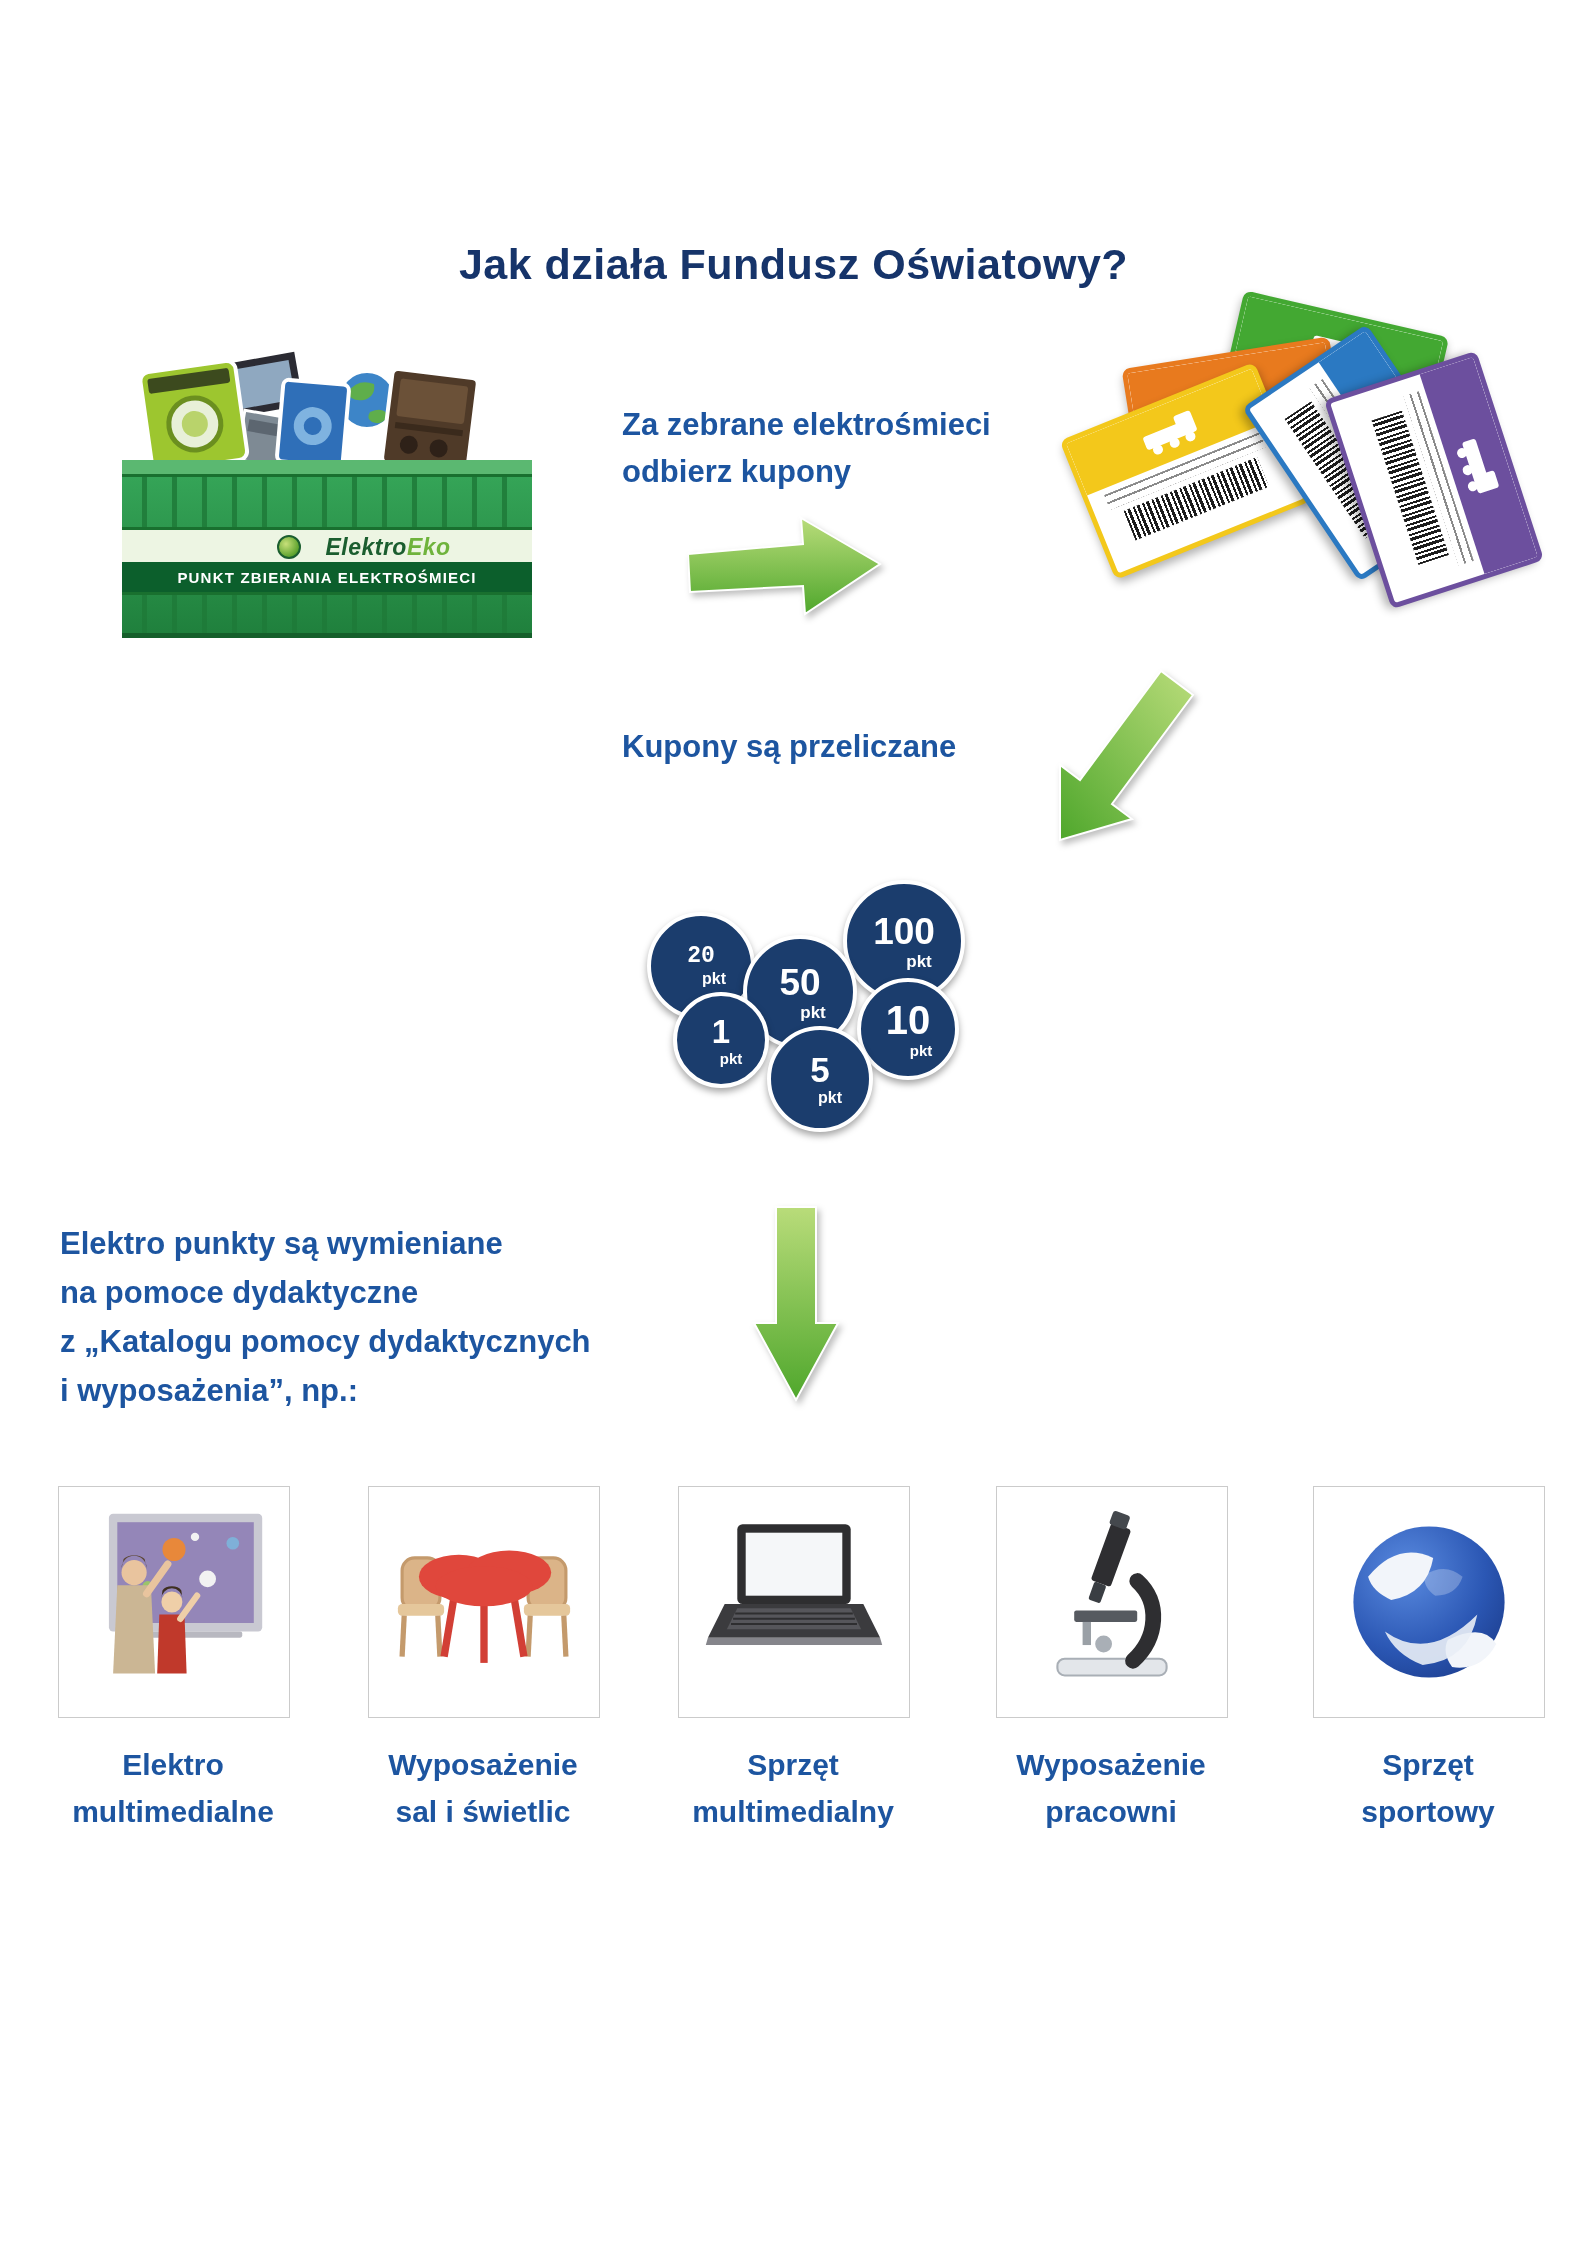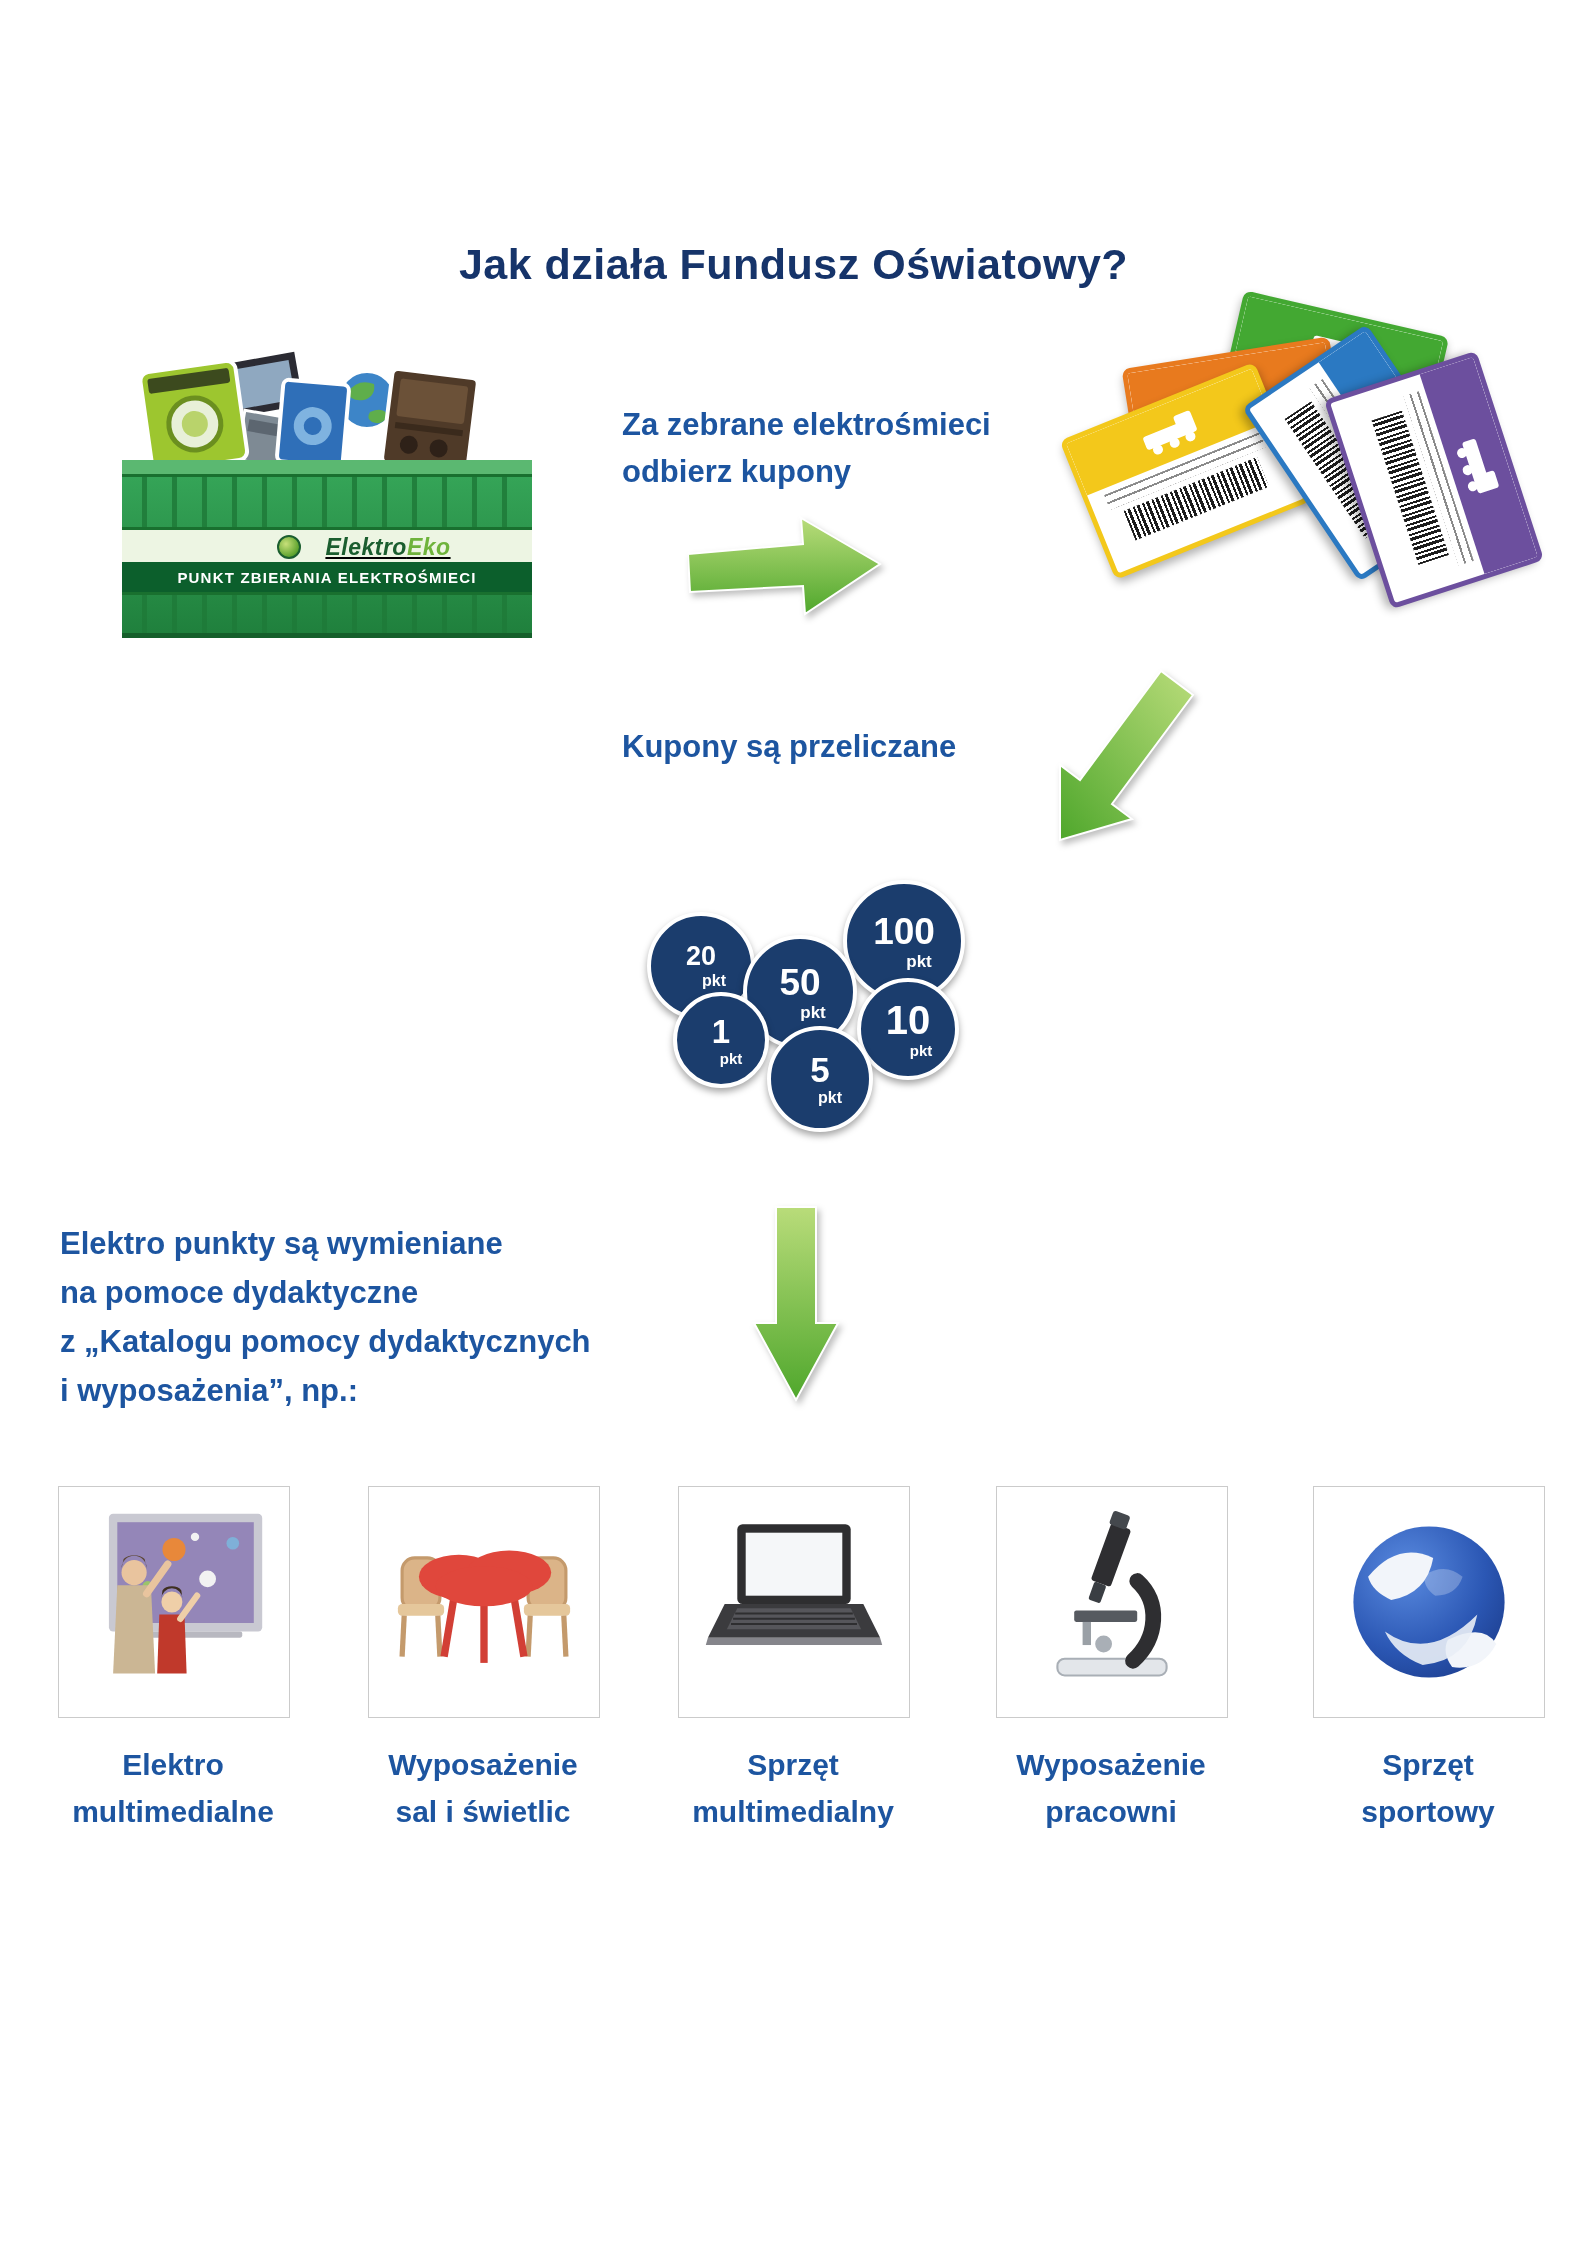--- a/index.html
+++ b/index.html
@@ -13,21 +13,21 @@
   }
   .step-text { position:absolute; color:#1D55A0; font-weight:bold; font-size:31px; line-height:1.5; }
   .step1 { left:622px; top:402px; }
   .step2 { left:622px; top:724px; }
   .step3 { left:60px; top:1220px; line-height:1.58; }
 
   
   .box-ill { position:absolute; left:112px; top:348px; width:430px; height:300px; }
   .box-logo {
     position:absolute; left:10px; top:181px; width:484px; height:36px;
-    display:flex; align-items:center; justify-content:center; gap:24px;text-decoration:underline;
+    display:flex; align-items:center; justify-content:center; gap:24px;
   }
   .logo-dot {
     width:20px; height:20px; border-radius:50%;
     background:radial-gradient(circle at 35% 35%, #C8E07A, #5EA32E 70%, #1B5E2F);
     border:2px solid #1B5E2F; display:inline-block;
   }
   .logo-text { font-style:italic; font-weight:bold; font-size:23px; letter-spacing:0.5px; }
   .logo-elektro { color:#1B5E2F; }
   .logo-eko { color:#6FB33C; }
   .box-banner {
@@ -69,21 +69,21 @@
   
   .points { position:absolute; left:645px; top:880px; width:340px; height:295px; }
   .pt {
     position:absolute; border-radius:50%; background:#1B3D6D;
     border:4px solid #ffffff; box-shadow:0 4px 7px rgba(0,0,0,0.35);
     color:#ffffff; display:flex; flex-direction:column; align-items:center; justify-content:center;
     text-align:center;
   }
   .pt-num { font-weight:bold; line-height:1; }
   .pt-unit { font-weight:bold; line-height:1; margin-top:3px; margin-left:26px; }
-  .pt20  { left:2px;   top:32px;  width:100px; height:100px; } .pt20  .pt-num{font-size:27px;} .pt20  .pt-unit{font-size:16px;}
+  .pt20  { left:2px;   top:32px;  width:100px; height:100px; } .pt20  .pt-num{font-size:23px;font-family:Liberation Mono, monospace;} .pt20  .pt-unit{font-size:16px;}
   .pt50  { left:98px;  top:55px;  width:106px; height:106px; z-index:2; } .pt50 .pt-num{font-size:37px;} .pt50 .pt-unit{font-size:17px;}
   .pt100 { left:198px; top:0px;   width:114px; height:114px; } .pt100 .pt-num{font-size:37px;} .pt100 .pt-unit{font-size:17px; margin-left:30px;}
   .pt1   { left:28px;  top:112px; width:88px;  height:88px; z-index:3; } .pt1 .pt-num{font-size:33px;} .pt1 .pt-unit{font-size:15px; margin-left:20px;}
   .pt5   { left:122px; top:146px; width:98px;  height:98px; z-index:4; } .pt5 .pt-num{font-size:35px;} .pt5 .pt-unit{font-size:16px; margin-left:20px;}
   .pt10  { left:212px; top:98px;  width:94px;  height:94px; z-index:3; } .pt10 .pt-num{font-size:40px;} .pt10 .pt-unit{font-size:15px;}
 
   
   .product {
     position:absolute; top:1486px; width:232px; height:232px;
     background:#ffffff; border:1px solid #CBCBCB; box-sizing:border-box;

